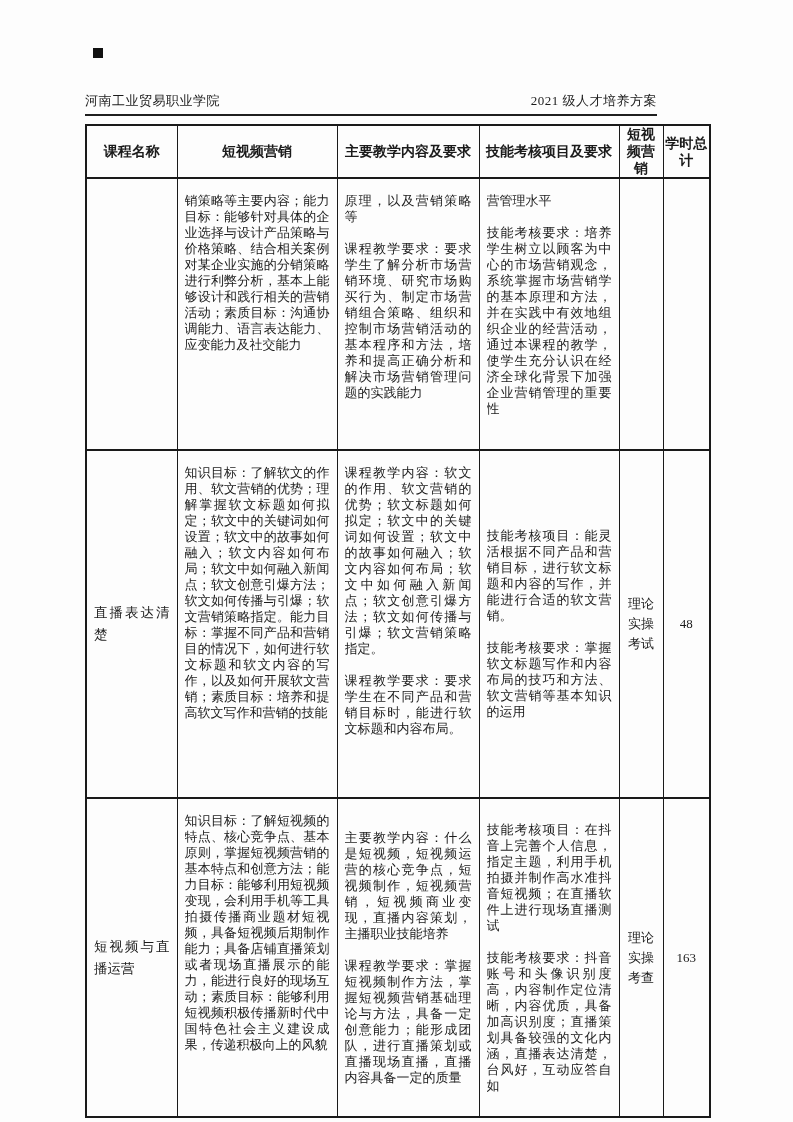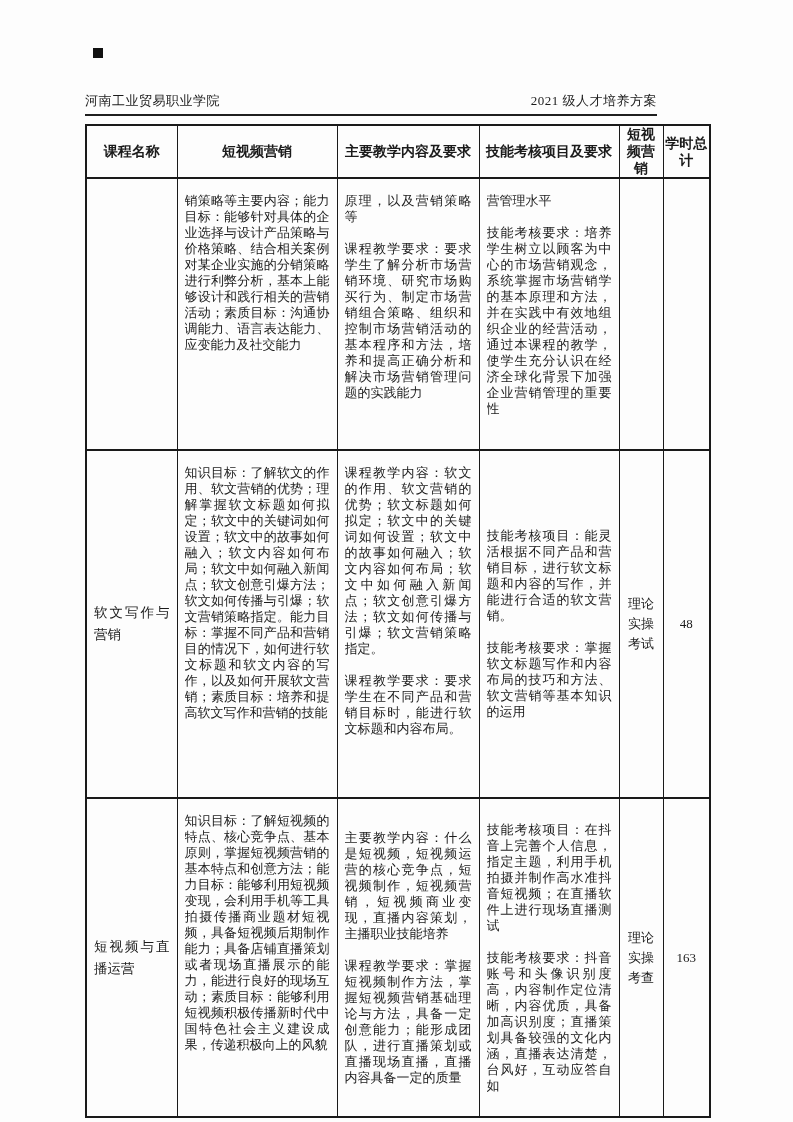--- a/index.html
+++ b/index.html
@@ -95,21 +95,21 @@
           </td>
         <td class="vmid">
             <div class="method"></div>
           </td>
         <td class="vmid">
             <div class="hours"></div>
           </td>
       </tr>
       <tr class="r2">
         <td class="vmid">
-            <div class="namecell">软文写作与营销</div>
+            <div class="namecell">直播表达清楚</div>
           </td>
         <td>
             <div class="txt">知识目标：了解软文的作用、软文营销的优势；理解掌握软文标题如何拟定；软文中的关键词如何设置；软文中的故事如何融入；软文内容如何布局；软文中如何融入新闻点；软文创意引爆方法；软文如何传播与引爆；软文营销策略指定。能力目标：掌握不同产品和营销目的情况下，如何进行软文标题和软文内容的写作，以及如何开展软文营销；素质目标：培养和提高软文写作和营销的技能</div>
           </td>
         <td>
             <div class="txt">课程教学内容：软文的作用、软文营销的优势；软文标题如何拟定；软文中的关键词如何设置；软文中的故事如何融入；软文内容如何布局；软文中如何融入新闻点；软文创意引爆方法；软文如何传播与引爆；软文营销策略指定。
 
 课程教学要求：要求学生在不同产品和营销目标时，能进行软文标题和内容布局。</div>
           </td>
         <td class="vmid">

